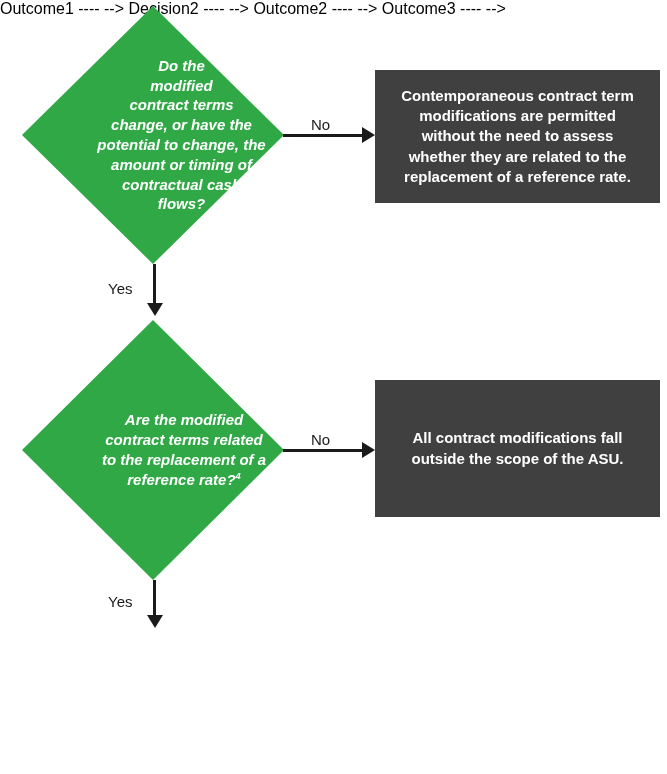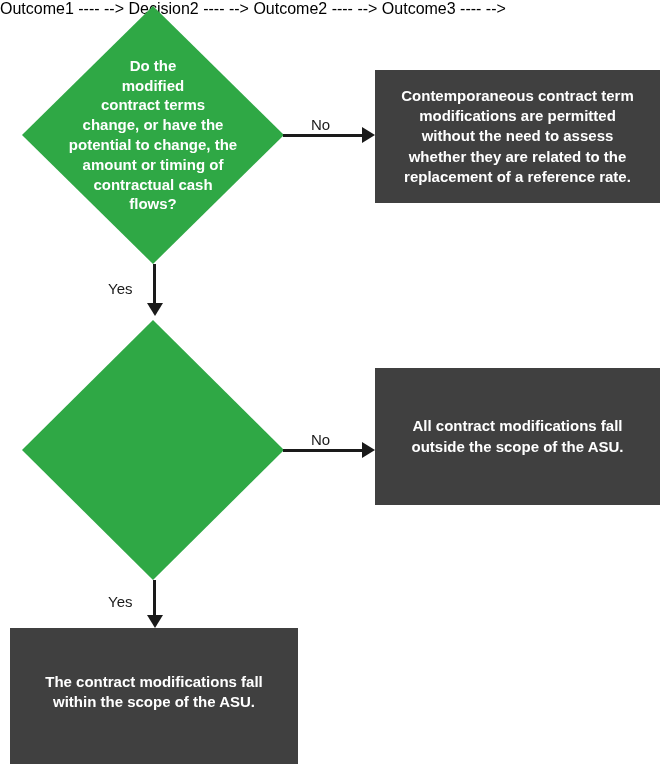--- a/index.html
+++ b/index.html
@@ -14,21 +14,22 @@
     background: #ffffff;
     overflow: hidden;
     font-family: "Liberation Sans", sans-serif;
   }
 
   
   .diamond {
     position: absolute;
     display: flex;
     align-items: center;
-    justify-content: center;
+    justify-content: flex-end;
+    font-style: italic;
   }
   .diamond .shape {
     position: absolute;
     inset: 0;
     background: #2FA845;
     clip-path: polygon(50% 0%, 100% 50%, 50% 100%, 0% 50%);
   }
   .diamond .dtext {
     position: relative;
     z-index: 2;
@@ -131,37 +132,37 @@
   </div>
 
    Decision2 ---- --&gt;
   <div class="conn-v" style="left:153px; top:264px; width:3px; height:42px;"></div>
   <div class="arrowhead-d" style="left:147px; top:303px;"></div>
   <div class="edge-label" style="left:108px; top:272px;">Yes</div>
 
   
   <div class="diamond" style="left:22px; top:320px; width:262px; height:260px;">
     <div class="shape"></div>
+    <div class="dtext" style="font-size:15px; width:200px;"><span>Are the modified
+contract terms related
+to the replacement of a
+reference rate?</span><sup>4</sup></div>
   </div>
 
    Outcome2 ---- --&gt;
   <div class="conn-h" style="left:283px; top:449px; width:80px;"></div>
   <div class="arrowhead-r" style="left:362px; top:442px;"></div>
   <div class="edge-label" style="left:311px; top:423px;">No</div>
 
   
-  <div class="graybox" style="left:375px; top:368px; width:285px; height:137px;">
+  <div class="graybox" style="left:375px; top:380px; width:285px; height:137px;">
     <div class="gtext" style="font-size:15px;">All contract modifications fall
 outside the scope of the ASU.</div>
   </div>
 
    Outcome3 ---- --&gt;
   <div class="conn-v" style="left:153px; top:580px; width:3px; height:38px;"></div>
   <div class="arrowhead-d" style="left:147px; top:615px;"></div>
   <div class="edge-label" style="left:108px; top:585px;">Yes</div>
 
   
-  <div class="graybox" style="left:10px; top:628px; width:288px; height:136px; align-items:flex-start; padding-top:44px;">
-    <div class="gtext" style="font-size:15px;">The contract modifications fall
-within the scope of the ASU.</div>
-  </div>
 
 </div>
 
 </body></html>

